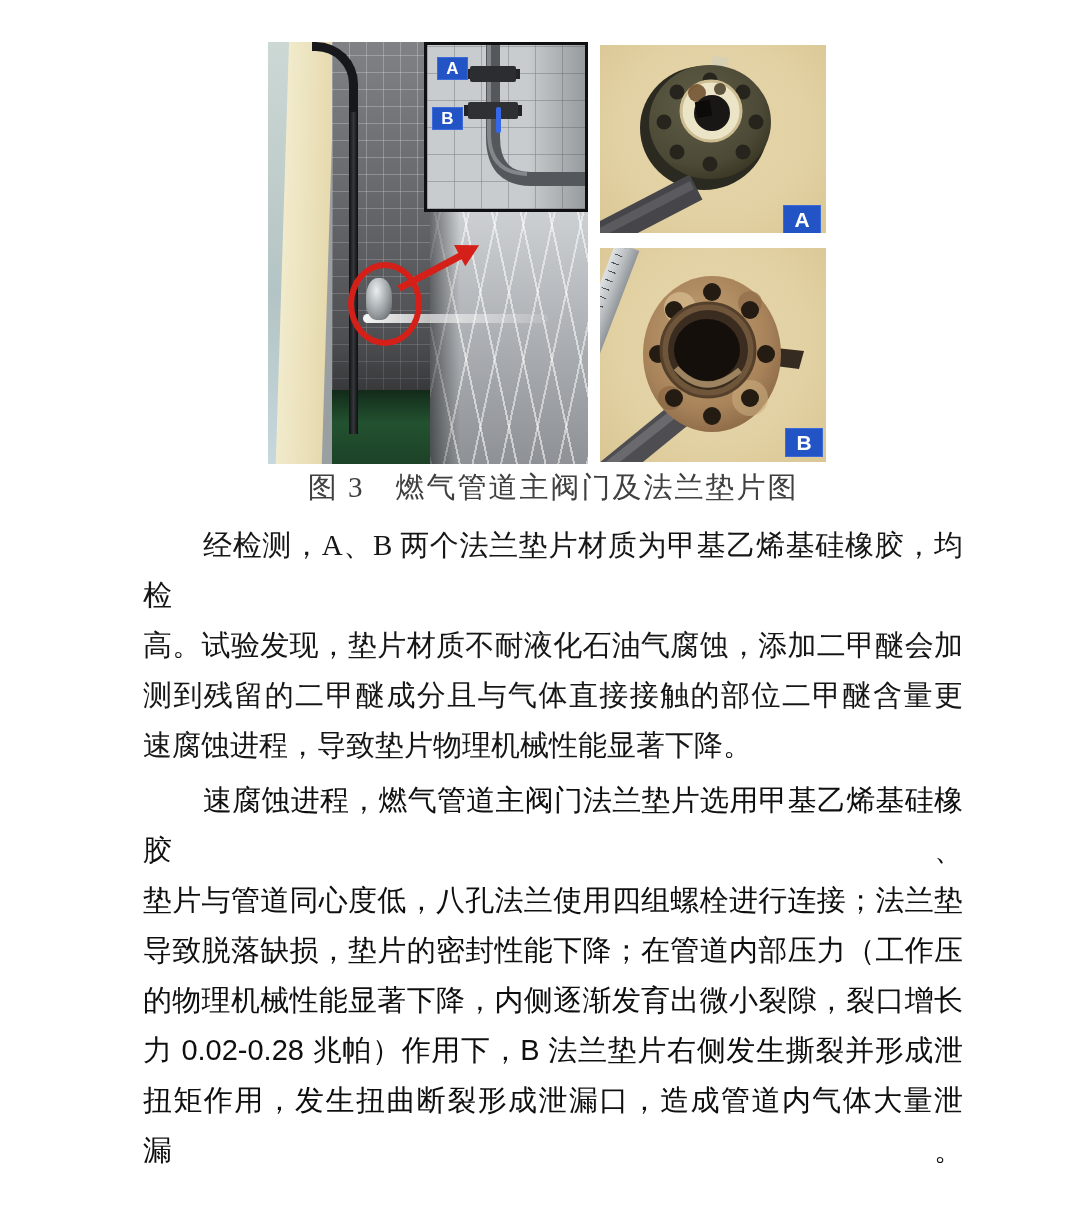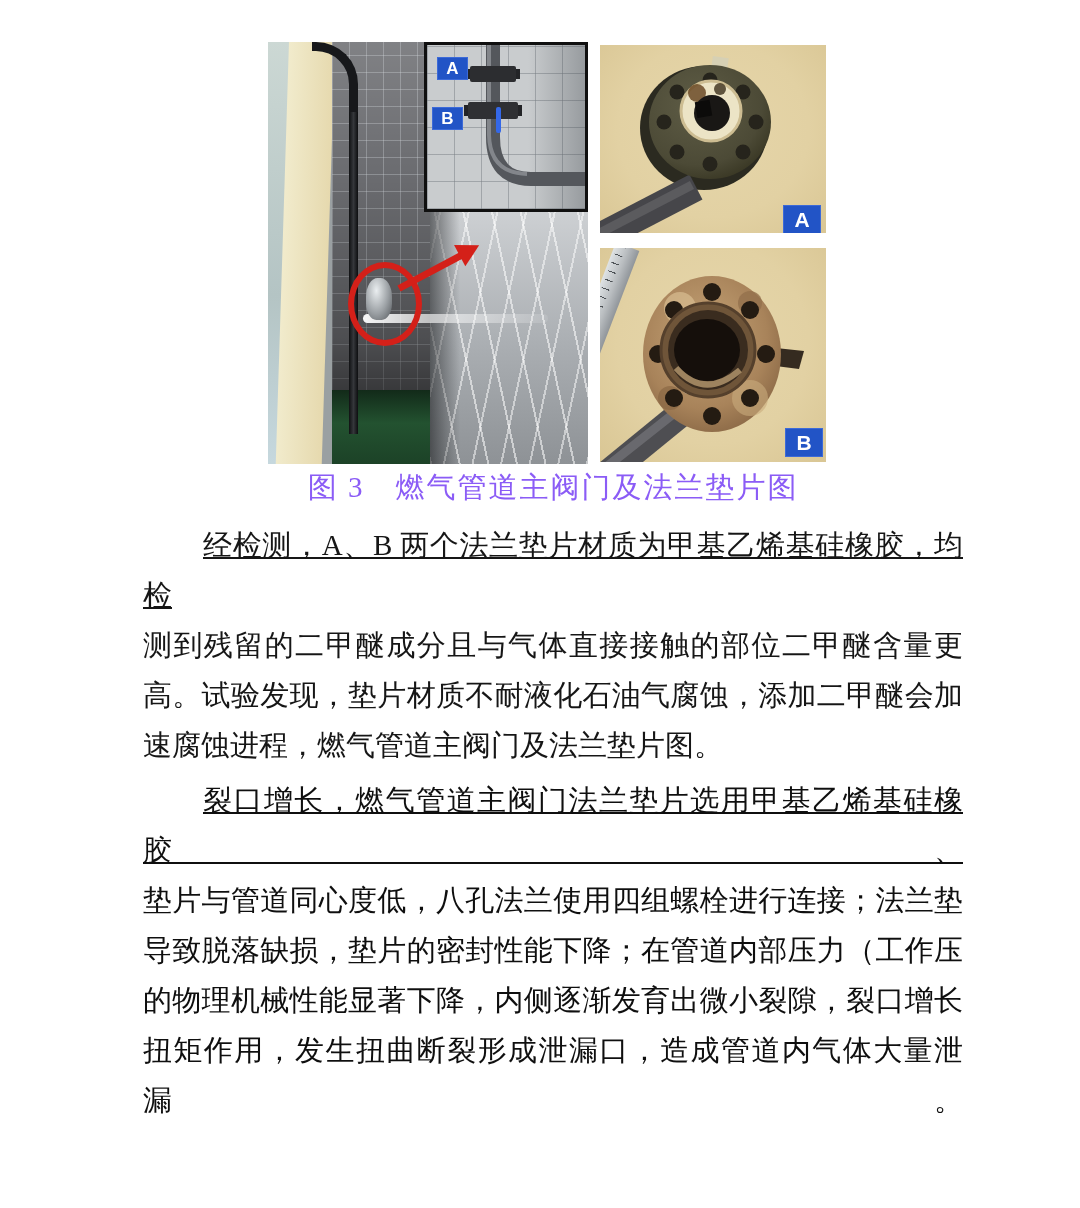--- a/index.html
+++ b/index.html
@@ -71,28 +71,28 @@
       background:radial-gradient(ellipse at 50% 45%,#e6d6aa,#e2d1a3 60%,#d9c694);}
   .photo-a svg,.photo-b svg{position:absolute;left:0;top:0;}
   .ruler{position:absolute;left:16px;top:-6px;width:25px;height:240px;
       transform:rotate(21deg);transform-origin:top left;
       background:linear-gradient(90deg,#dfe3e5,#b9bdc0 55%,#90959a);}
   .ruler::before{content:"";position:absolute;left:3px;top:2px;bottom:2px;width:8px;
       background:repeating-linear-gradient(180deg,rgba(35,40,45,.75) 0 1px,transparent 1px 9px);}
 
   
   .text-col{position:absolute;left:143px;top:462px;width:820px;}
-  .caption{line-height:50px;text-align:center;font-size:29px;letter-spacing:2px;color:#8b5cf6;}
+  .caption{line-height:50px;text-align:center;font-size:29px;letter-spacing:2px;color:#404040;}
   .para{margin:0;}
   .p1{margin-top:8px;font-size:29px;}
   .p2{margin-top:5px;font-size:29px;font-family:"Liberation Sans","DejaVu Sans",sans-serif;
       font-weight:500;color:#0f0f0f;}
   .ln{line-height:50px;}
   .just{text-align:justify;text-align-last:justify;}
-  .ind{text-indent:60px;text-decoration:underline;}
+  .ind{text-indent:60px;}
 </style>
 </head>
 <body>
 
 <div class="page">
 
   <div class="figure">
 
     <div class="photo-main">
       <div class="strip-window"></div>
@@ -190,27 +190,28 @@
       <div class="ruler"></div>
       <div class="tag tag-lg tag-photo-b">B</div>
     </div>
   </div>
 
   <div class="text-col">
     <div class="caption">图 3　燃气管道主阀门及法兰垫片图</div>
 
     <div class="para p1">
       <div class="ln just ind">经检测，A、B 两个法兰垫片材质为甲基乙烯基硅橡胶，均检</div>
+      <div class="ln just">高。试验发现，垫片材质不耐液化石油气腐蚀，添加二甲醚会加</div>
       <div class="ln just">测到残留的二甲醚成分且与气体直接接触的部位二甲醚含量更</div>
-      <div class="ln just">高。试验发现，垫片材质不耐液化石油气腐蚀，添加二甲醚会加</div>
-      <div class="ln">速腐蚀进程，燃气管道主阀门及法兰垫片图。</div>
+      <div class="ln">速腐蚀进程，导致垫片物理机械性能显著下降。</div>
     </div>
 
     <div class="para p2">
-      <div class="ln just ind">裂口增长，燃气管道主阀门法兰垫片选用甲基乙烯基硅橡胶、</div>
+      <div class="ln just ind">速腐蚀进程，燃气管道主阀门法兰垫片选用甲基乙烯基硅橡胶、</div>
       <div class="ln just">垫片与管道同心度低，八孔法兰使用四组螺栓进行连接；法兰垫</div>
       <div class="ln just">导致脱落缺损，垫片的密封性能下降；在管道内部压力（工作压</div>
       <div class="ln just">的物理机械性能显著下降，内侧逐渐发育出微小裂隙，裂口增长</div>
+      <div class="ln just">力 0.02-0.28 兆帕）作用下，B 法兰垫片右侧发生撕裂并形成泄</div>
       <div class="ln just">扭矩作用，发生扭曲断裂形成泄漏口，造成管道内气体大量泄漏。</div>
     </div>
 
   </div>
 </div>
 
 </body></html>

